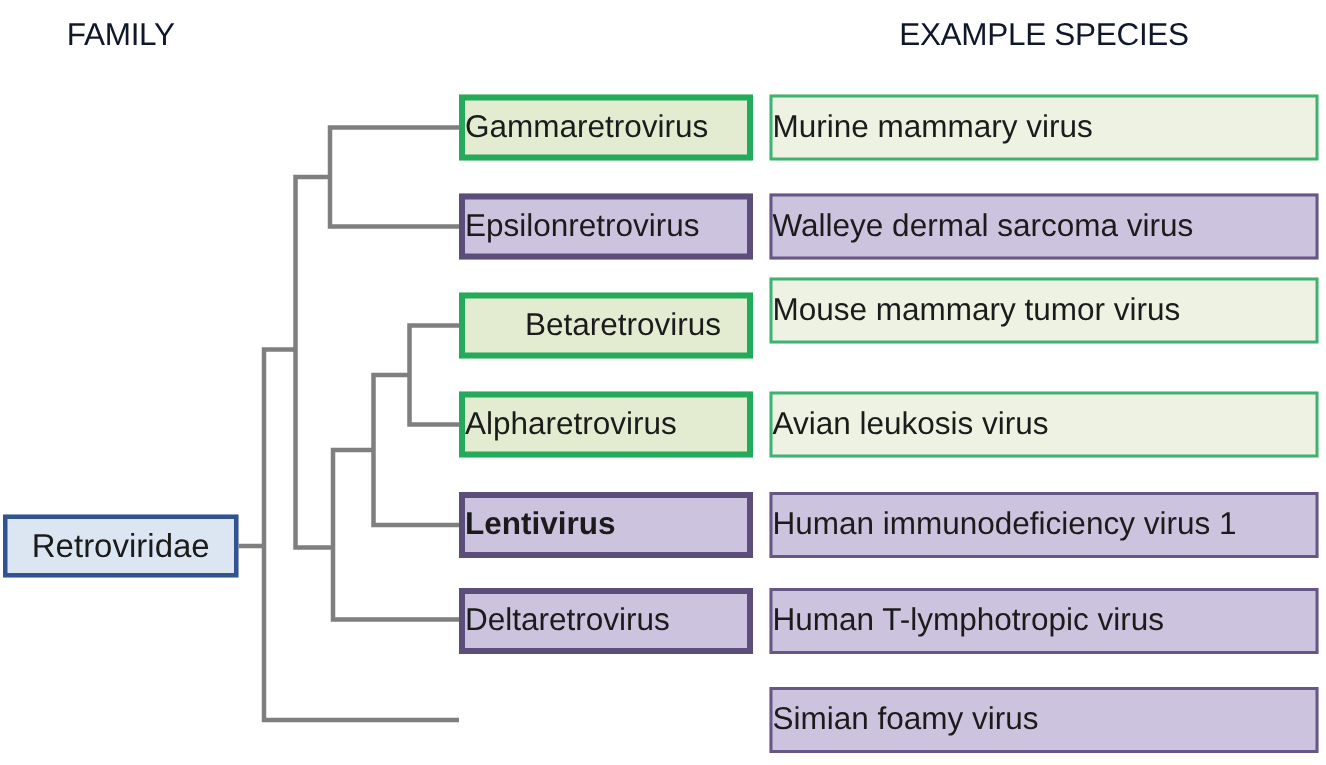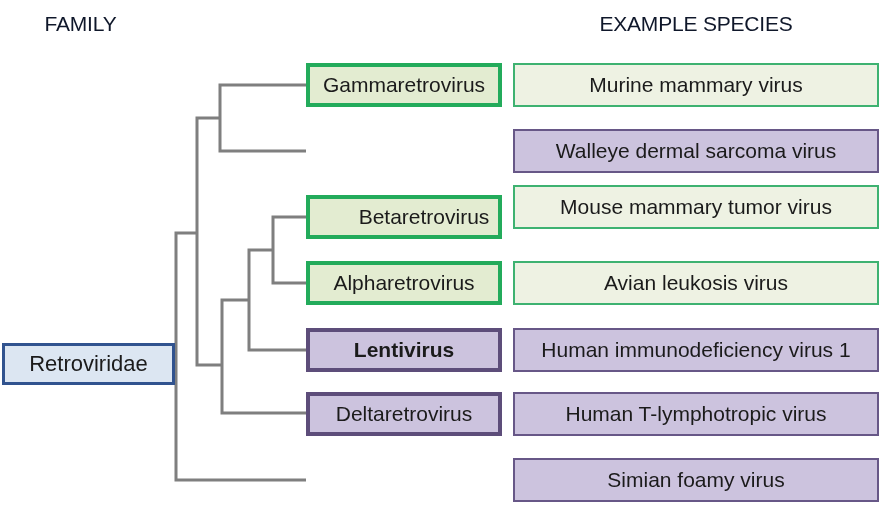--- a/index.html
+++ b/index.html
@@ -13,30 +13,30 @@
   }
   .hdr{
     position:absolute;top:11px;height:26px;
     display:flex;align-items:center;justify-content:center;
     font-size:21px;font-weight:500;letter-spacing:-0.2px;color:#0f172a;
     white-space:nowrap;
   }
   .tree{position:absolute;left:0;top:0;}
   .tree path{fill:none;stroke:var(--line-gray,#7f7f7f);stroke-width:3px;}
   .family-box{
-    position:absolute;left:2px;top:343px;width:173px;height:42px;
+    position:absolute;left:2px;top:343px;width:157px;height:42px;
     background:var(--family-fill,#dce6f2);
     border:3px solid var(--family-border,#31538f);
     box-sizing:border-box;
     display:flex;align-items:center;justify-content:center;
     font-size:22px;
   }
   .gbox,.sbox{
     position:absolute;height:44px;box-sizing:border-box;
-    display:flex;align-items:center;justify-content:center;
+    display:flex;align-items:center;
     font-size:21px;white-space:nowrap;
   }
   .gbox{left:306px;width:196px;}
   .sbox{left:513px;width:366px;}
   .gbox[data-variant="green"]{
     background:var(--green-fill,#e3ecd1);
     border:4px solid var(--green-border,#23ab5b);
   }
   .gbox[data-variant="purple"]{
     background:var(--purple-fill,#ccc3de);
@@ -70,20 +70,23 @@
     <path d="M306 217 H273 V283 H306"></path>
   </svg>
 
   <div class="family-box">
     <span>Retroviridae</span>
   </div>
 
   <div class="gbox" style="top:63px;" data-variant="green">
     <span>Gammaretrovirus</span>
   </div>
+  <div class="gbox" style="top:129px;" data-variant="purple">
+    <span>Epsilonretrovirus</span>
+  </div>
   <div class="gbox" style="top:195px;padding-left:40px;" data-variant="green">
     <span>Betaretrovirus</span>
   </div>
   <div class="gbox" style="top:261px;" data-variant="green">
     <span>Alpharetrovirus</span>
   </div>
   <div class="gbox" style="top:328px;" data-variant="purple">
     <span data-bold="true">Lentivirus</span>
   </div>
   <div class="gbox" style="top:392px;" data-variant="purple">

